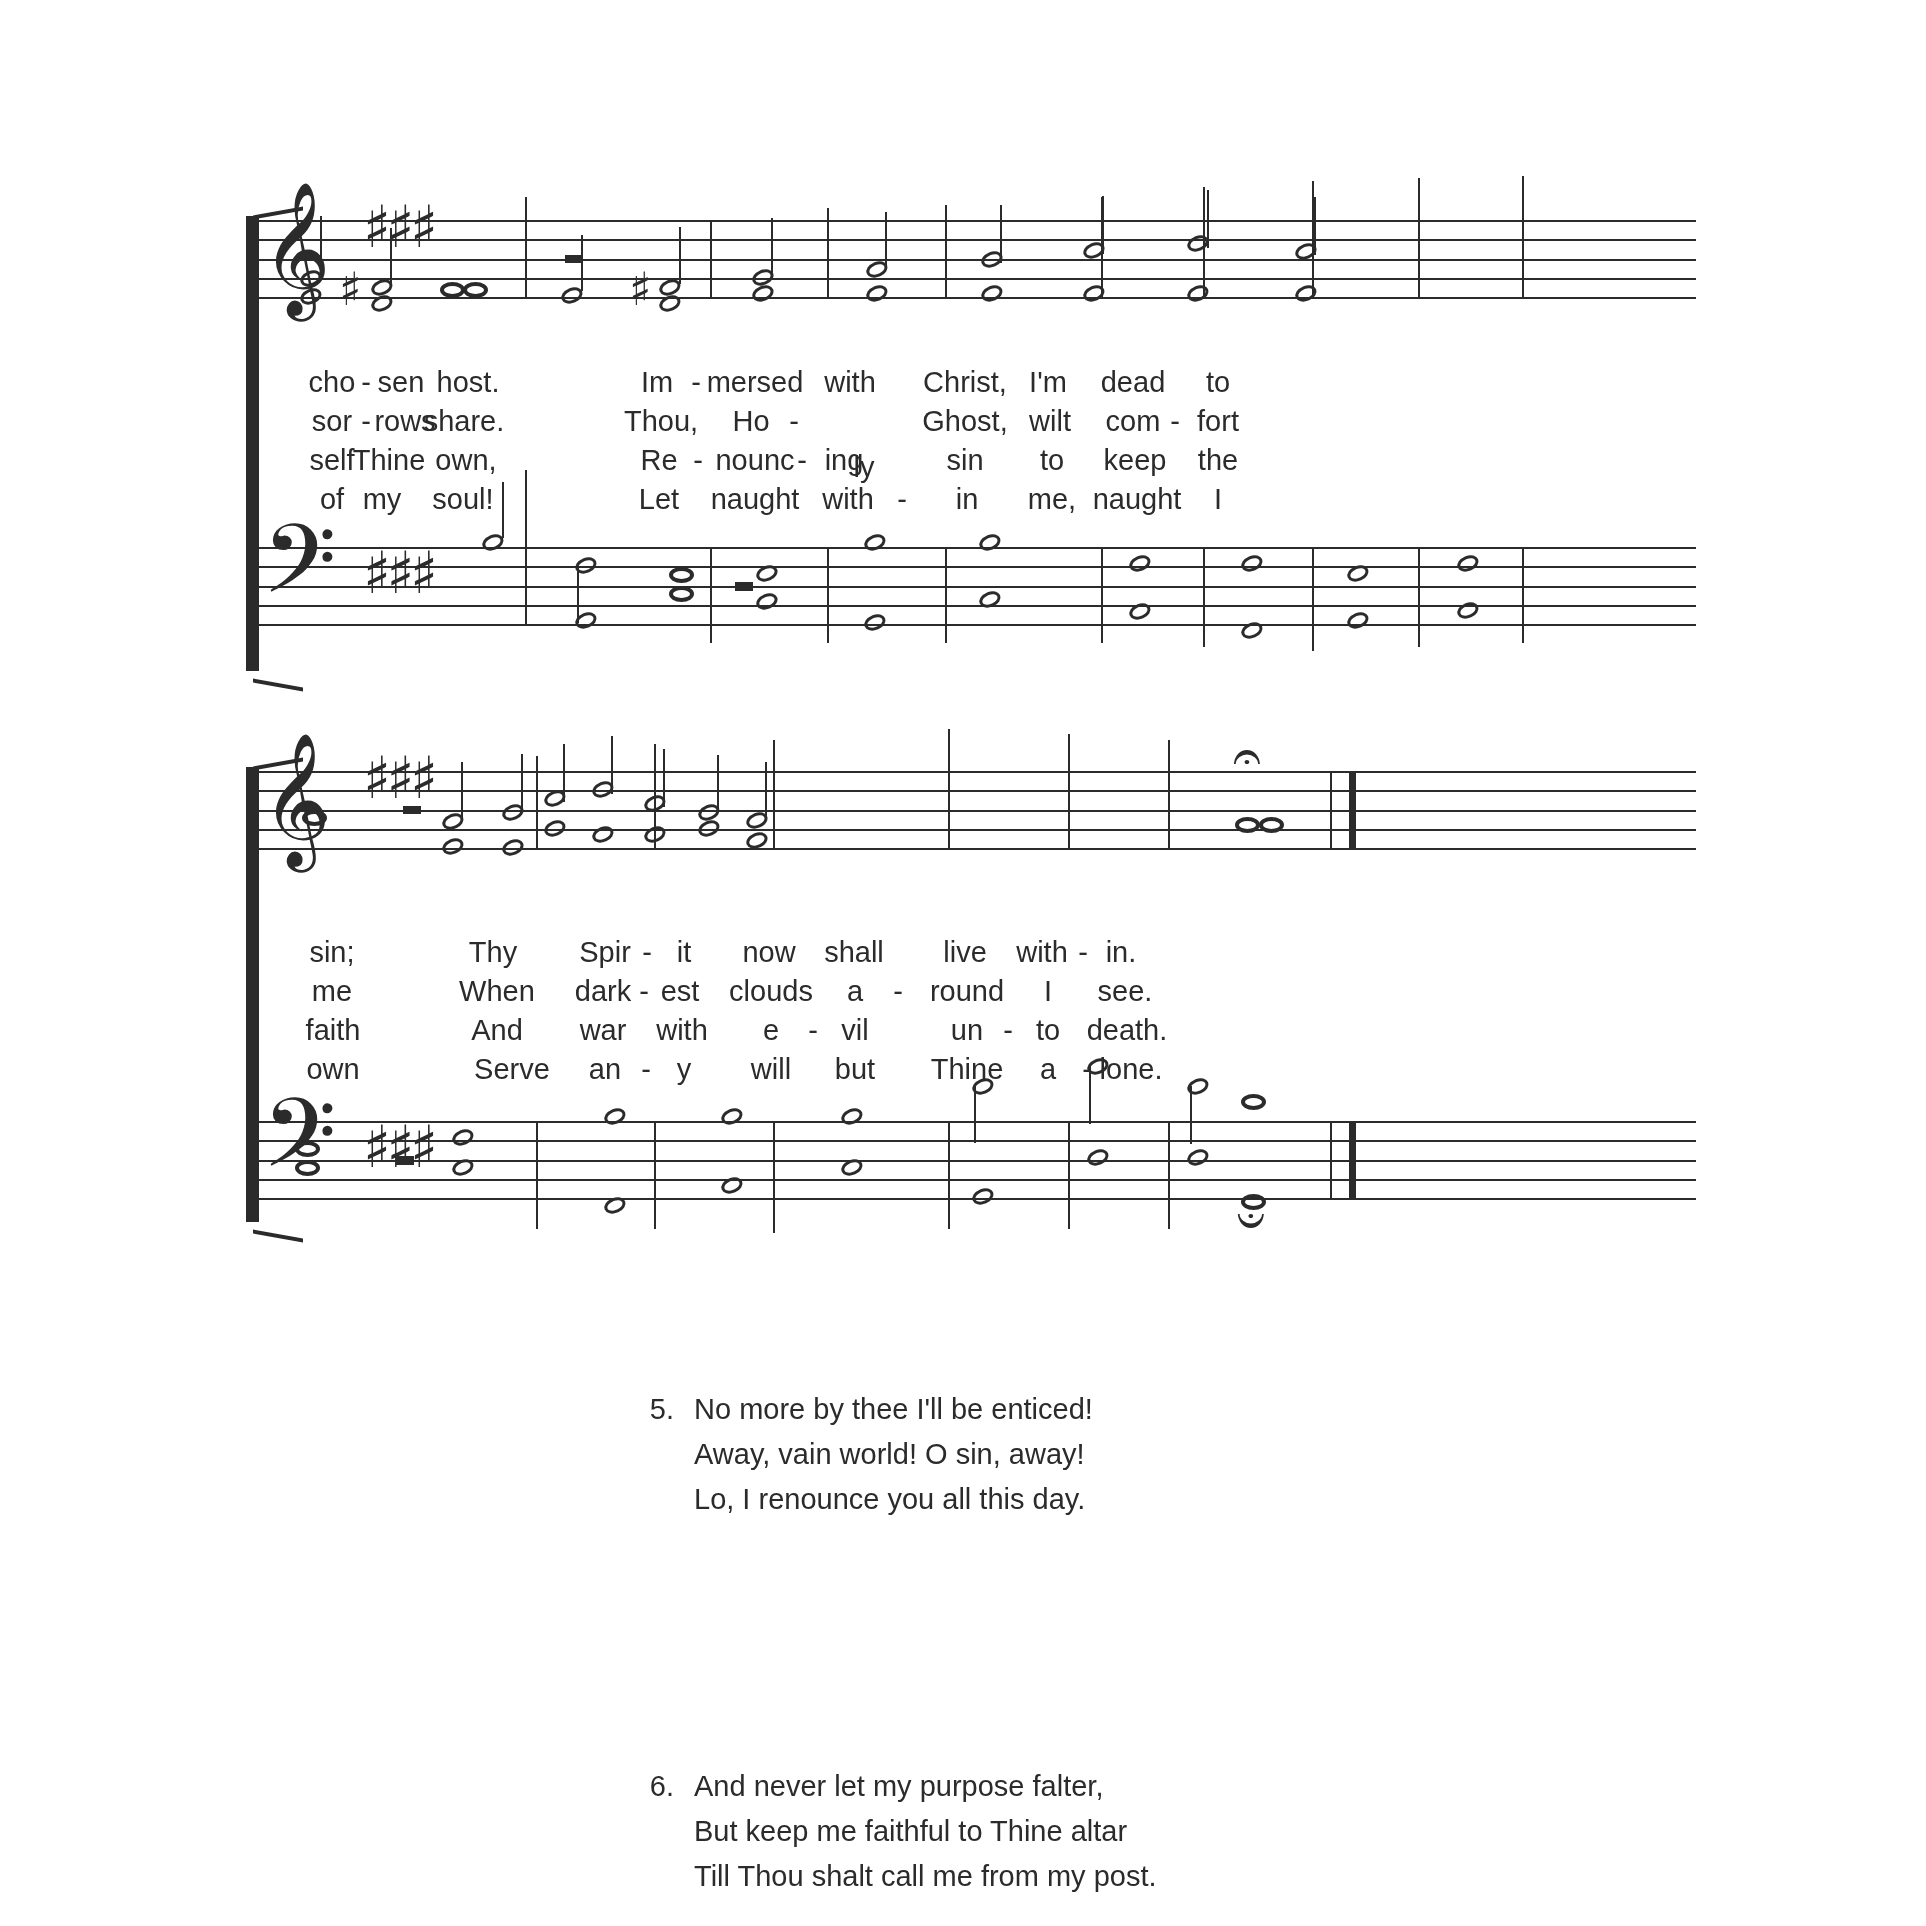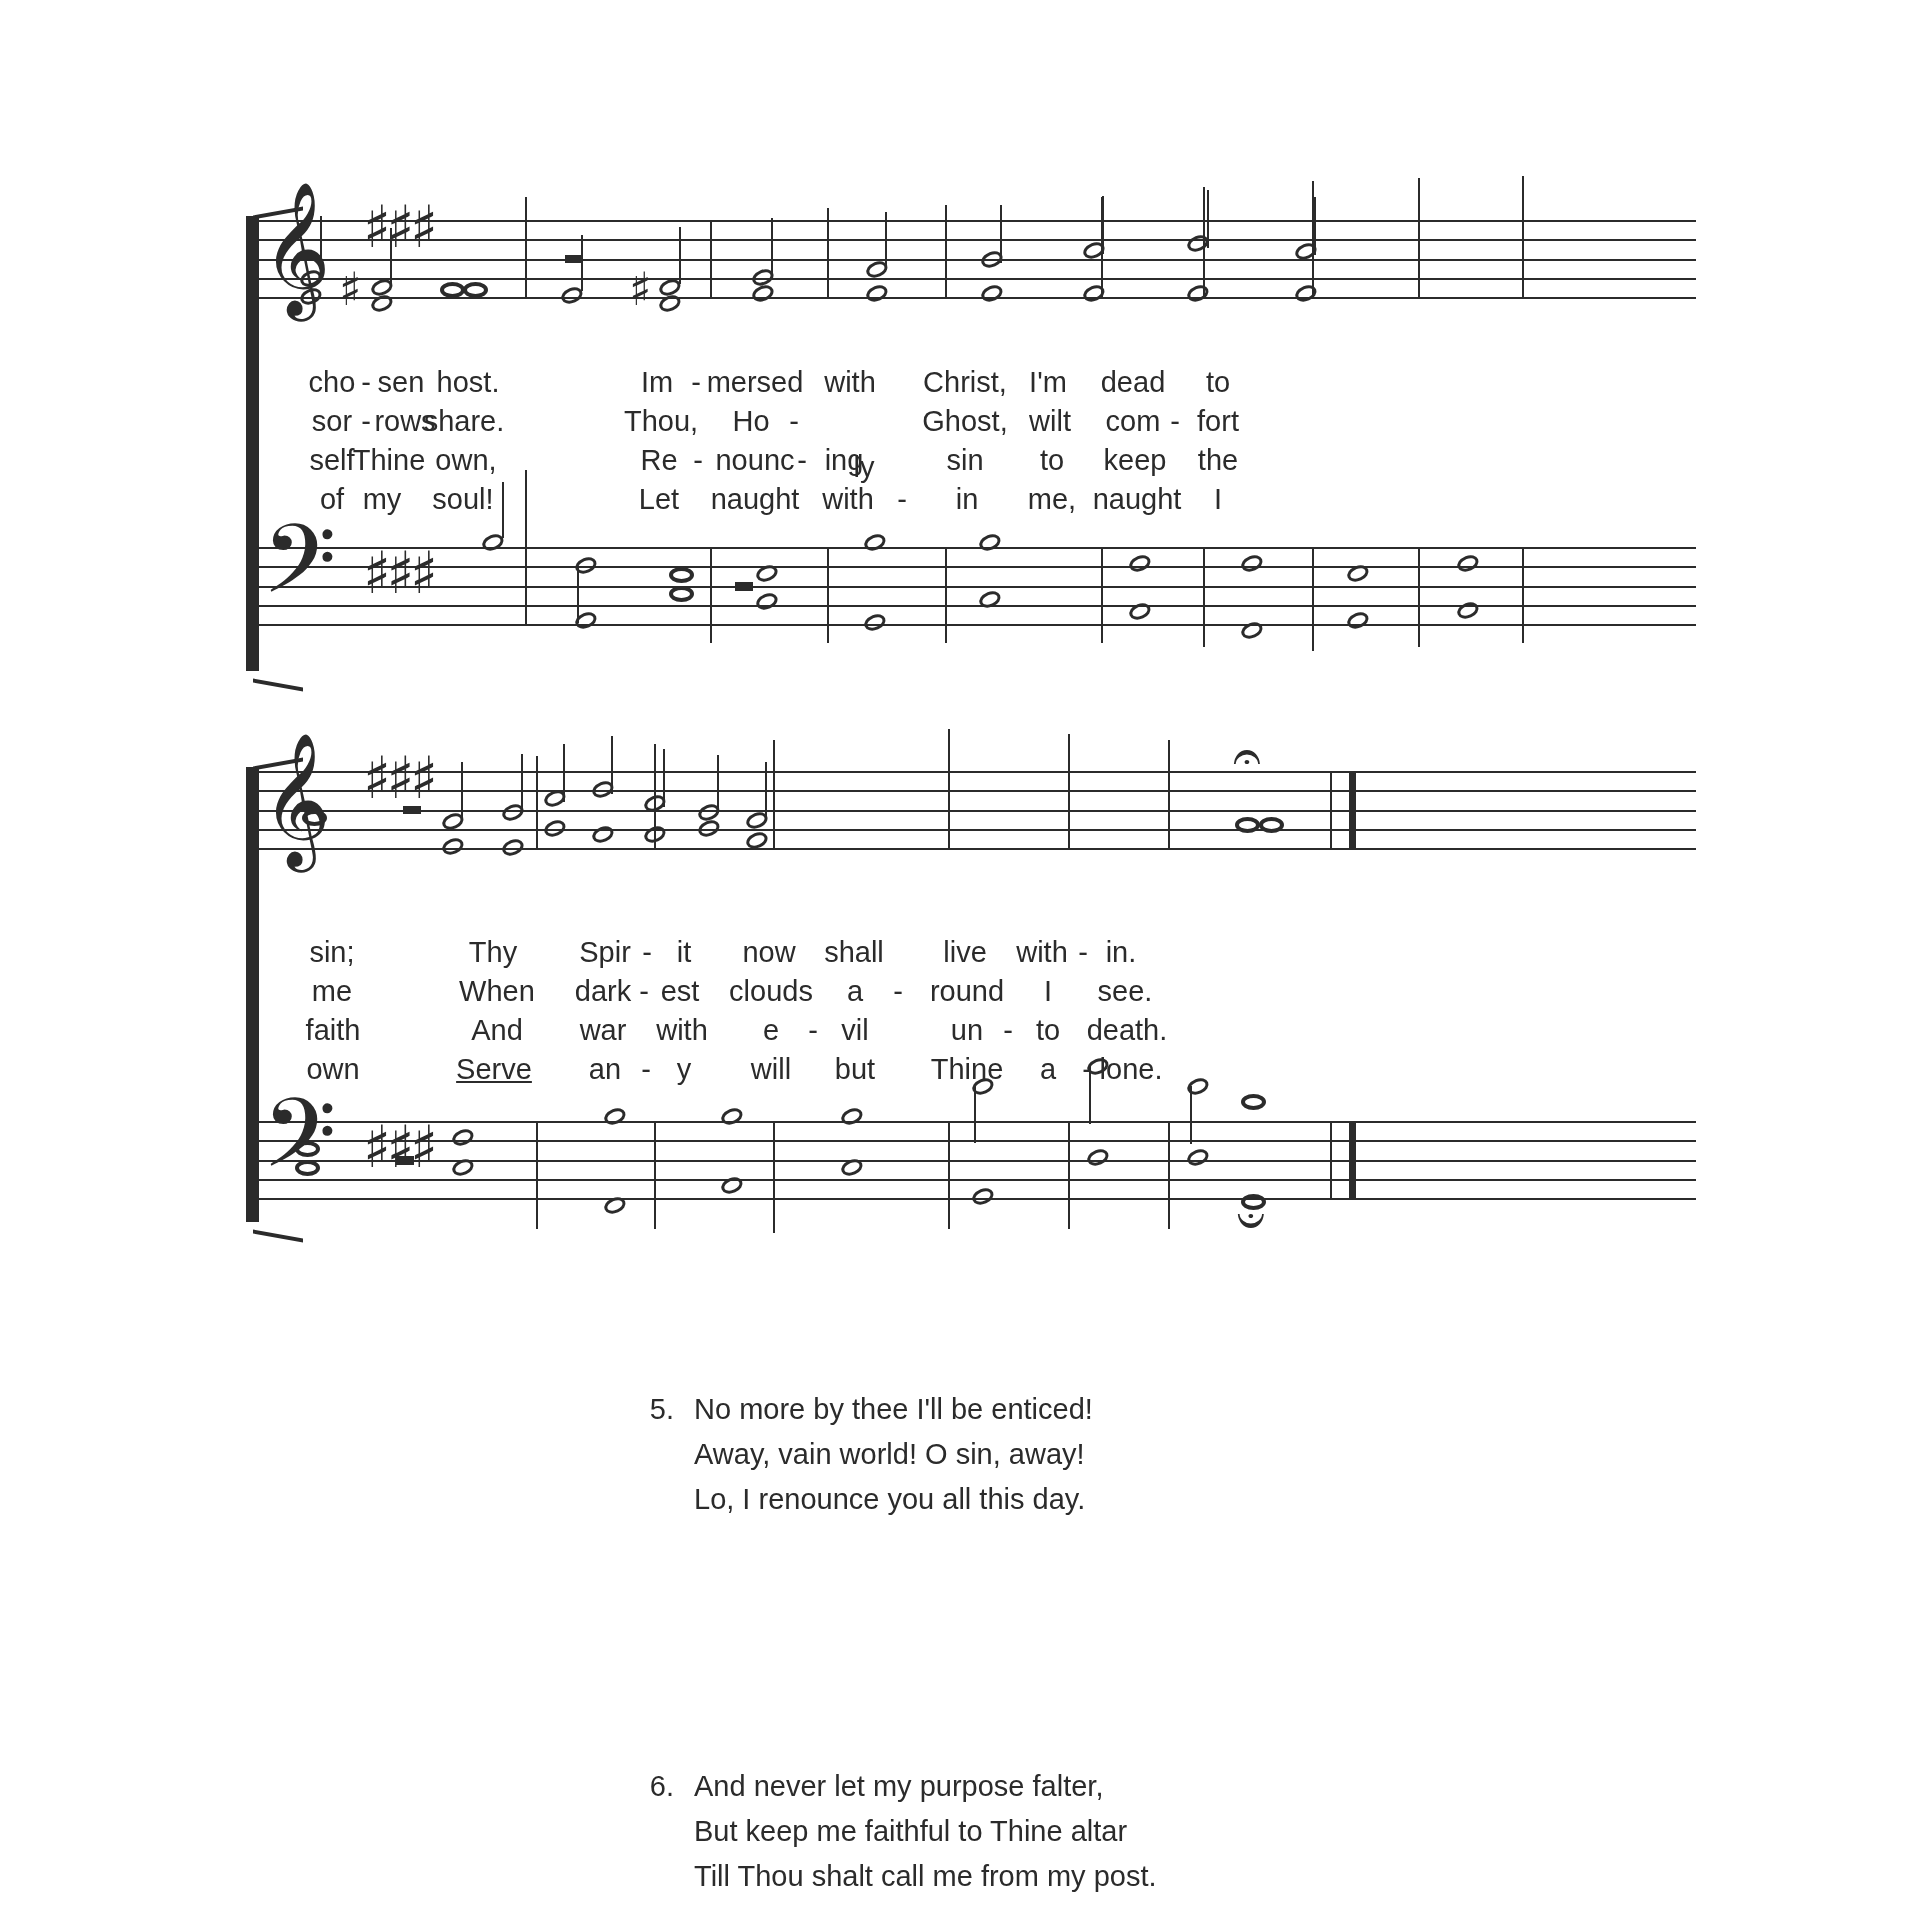--- a/index.html
+++ b/index.html
@@ -460,21 +460,21 @@
           <span class="lyric-syl" style="left: 555px;">e</span>
           <span class="lyric-syl" style="left: 597px;">-</span>
           <span class="lyric-syl" style="left: 639px;">vil</span>
           <span class="lyric-syl" style="left: 751px;">un</span>
           <span class="lyric-syl" style="left: 792px;">-</span>
           <span class="lyric-syl" style="left: 832px;">to</span>
           <span class="lyric-syl" style="left: 911px;">death.</span>
         </div>
       <div class="lyric-line" id="s2-l3">
           <span class="lyric-syl" style="left: 117px;">own</span>
-          <span class="lyric-syl" style="left: 278px; text-decoration: underline;">Serve</span>
+          <span class="lyric-syl" style="left: 296px;">Serve</span>
           <span class="lyric-syl" style="left: 389px;">an</span>
           <span class="lyric-syl" style="left: 430px;">-</span>
           <span class="lyric-syl" style="left: 468px;">y</span>
           <span class="lyric-syl" style="left: 555px;">will</span>
           <span class="lyric-syl" style="left: 639px;">but</span>
           <span class="lyric-syl" style="left: 751px;">Thine</span>
           <span class="lyric-syl" style="left: 832px;">a</span>
           <span class="lyric-syl" style="left: 871px;">-</span>
           <span class="lyric-syl" style="left: 915px;">lone.</span>
         </div>

